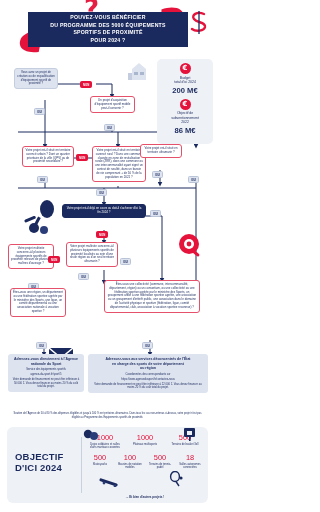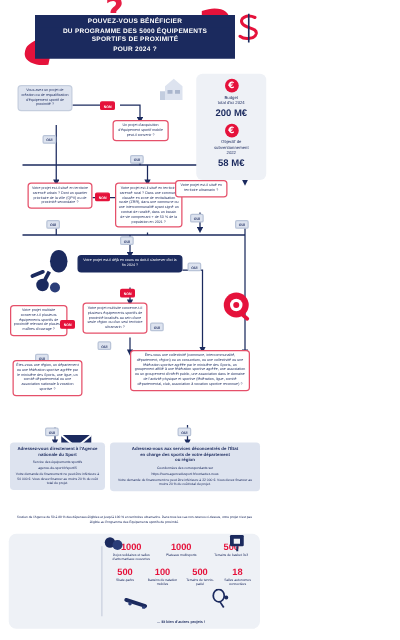--- a/index.html
+++ b/index.html
@@ -126,21 +126,21 @@
   }
   .obj-title {
     position: absolute; left: 8px; top: 24px; width: 62px;
     color: #1b2a5e; font-weight: bold;
     font-size: 9.5px; line-height: 11px; letter-spacing: .2px;
   }
   .obj-div { position: absolute; left: 74px; top: 10px; width: .7px; height: 56px; background: #c9d0de; }
   .stats { position: absolute; left: 78px; top: 6px; width: 120px; }
   .stat-row { display: flex; justify-content: space-around; align-items: flex-start; }
   .stat { width: 36px; text-align: center; }
-  .stat .n { font-size: 7.4px; line-height: 9px; font-weight: bold; color: #e5123b; }
+  .stat .n { font-size: 7.4px; line-height: 9px; font-weight: normal; color: #e5123b; }
   .stat .c { font-size: 2.7px; line-height: 3.4px; color: #1b2a5e; margin-top: .5px; }
   .obj-more {
     position: absolute; left: 78px; bottom: 4px; width: 120px;
     text-align: center; font-size: 3px; font-weight: bold; color: #1b2a5e;
   }
   .icon-abs { position: absolute; }
 </style>
 </head>
 <body>
 
@@ -221,21 +221,21 @@
 
     <div class="budget">
       <div class="coin">€</div>
       <div class="lbl">Budget</div>
       <div class="lbl">total d'ici 2024</div>
       <div class="val">200 M€</div>
       <div class="coin">€</div>
       <div class="lbl">Objectif de</div>
       <div class="lbl">subventionnement</div>
       <div class="lbl">2022</div>
-      <div class="val">58 M€</div>
+      <div class="val">86 M€</div>
     </div>
 
     <svg class="icon-abs" style="left:126px; top:2px; width:26px; height:22px;" viewBox="0 0 26 22">
       <path d="M6 9 L13 3 L20 9 L20 20 L6 20 Z" fill="#dde3ef"></path>
       <rect x="8" y="12" width="4" height="3" fill="#aab6cd"></rect>
       <rect x="14" y="12" width="4" height="3" fill="#aab6cd"></rect>
       <rect x="2" y="13" width="4" height="7" fill="#c3cddf"></rect>
     </svg>
 
     <div class="node grey" style="left:14px; top:10px; width:44px;">Vous avez un projet de création ou de requalification d'équipement sportif de proximité ?</div>
@@ -308,20 +308,24 @@
       <span class="t">ou région</span>
       <span class="s">Coordonnées des correspondants sur</span>
       <span class="s">https://www.agencedusport.fr/contactez-nous</span>
       <span class="s">Votre demande de financement ne peut être inférieure à 22 000 €. Vous devez financer au moins 20 % du coût total du projet.</span>
     </div>
   </div>
 
   <div class="footnote">Soutien de l'Agence de 50 à 80 % des dépenses éligibles et jusqu'à 100 % en territoires ultramarins. Dans tous les cas non-retenus ci-dessus, votre projet n'est pas éligible au Programme des Équipements sportifs de proximité.</div>
 
   <div class="obj">
+    <div class="obj-title">
+      <div>OBJECTIF</div>
+      <div>D'ICI 2024</div>
+    </div>
     <div class="obj-div"></div>
 
     <div class="stats">
       <div class="stat-row">
         <div class="stat">
           <div class="n">1000</div>
           <div class="c">Dojos solidaires et salles d'arts martiaux couvertes</div>
         </div>
         <div class="stat">
           <div class="n">1000</div>

